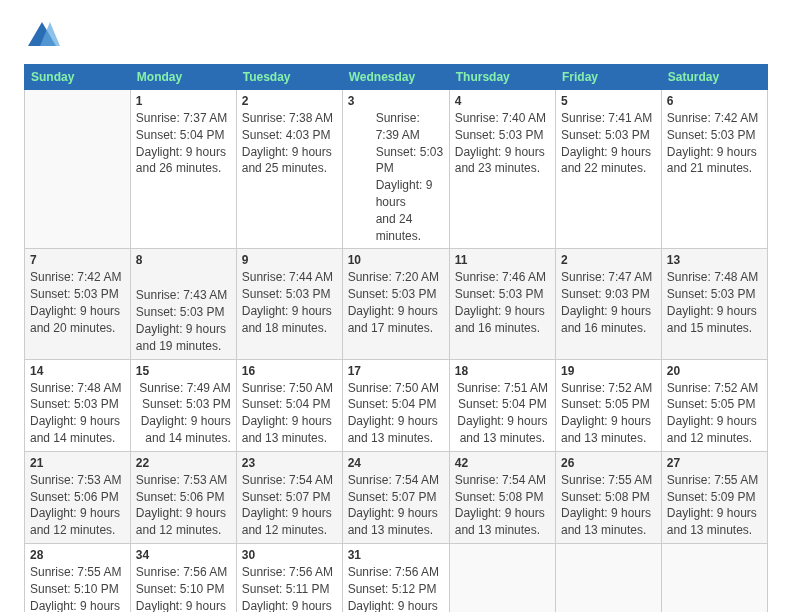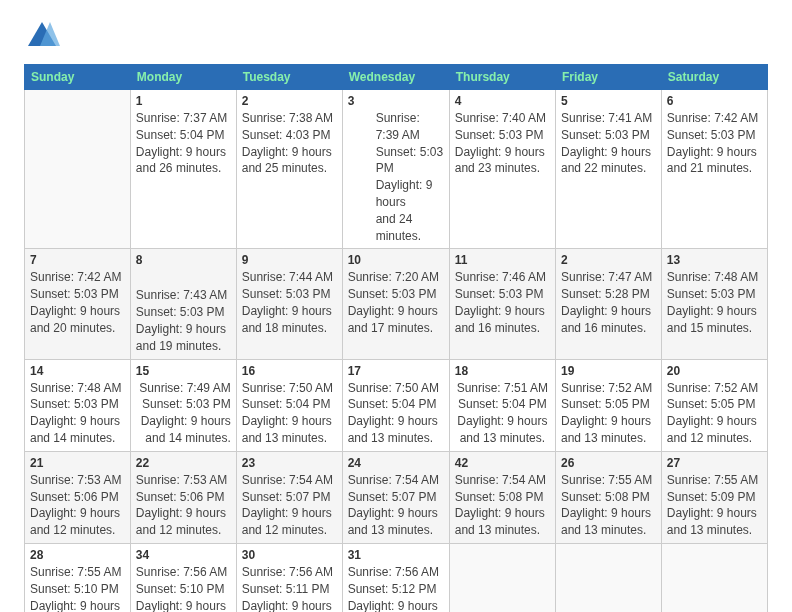--- a/index.html
+++ b/index.html
@@ -211,21 +211,21 @@
           <td>
             <span class="day-number">11</span>
             <div class="day-info" style="white-space: pre-line;">Sunrise: 7:46 AM
 Sunset: 5:03 PM
 Daylight: 9 hours
 and 16 minutes.</div>
           </td>
           <td>
             <span class="day-number">2</span>
             <div class="day-info" style="white-space: pre-line;">Sunrise: 7:47 AM
-Sunset: 5:28 PM
+Sunset: 9:03 PM
 Daylight: 9 hours
 and 16 minutes.</div>
           </td>
           <td>
             <span class="day-number">13</span>
             <div class="day-info" style="white-space: pre-line;">Sunrise: 7:48 AM
 Sunset: 5:03 PM
 Daylight: 9 hours
 and 15 minutes.</div>
           </td>

